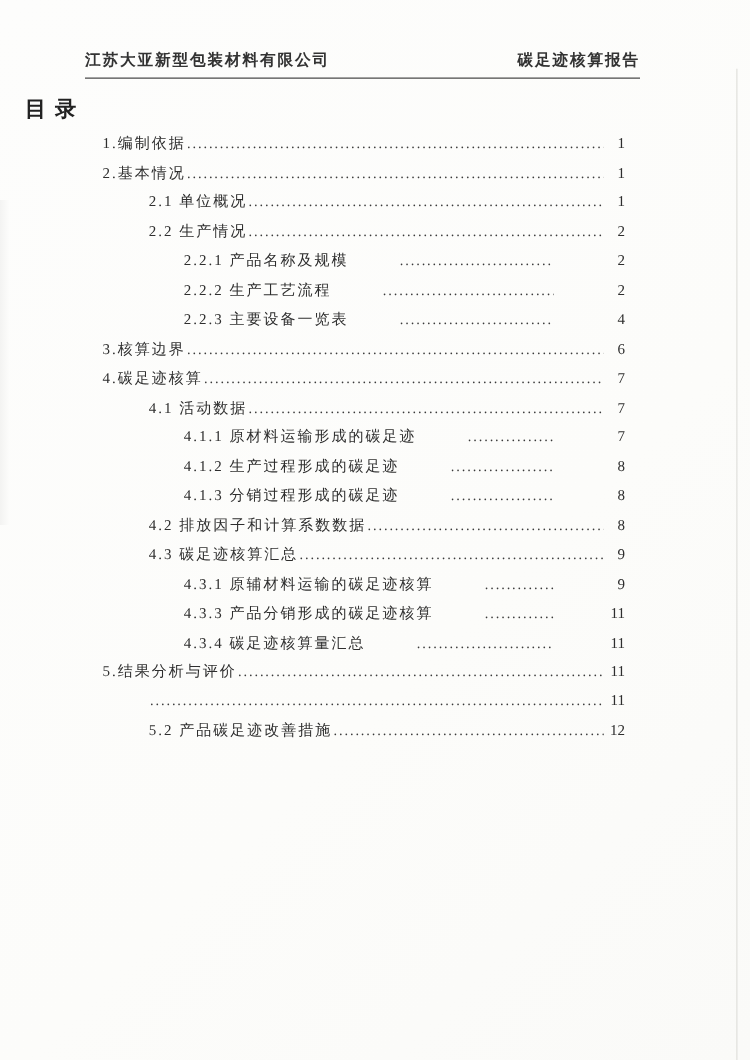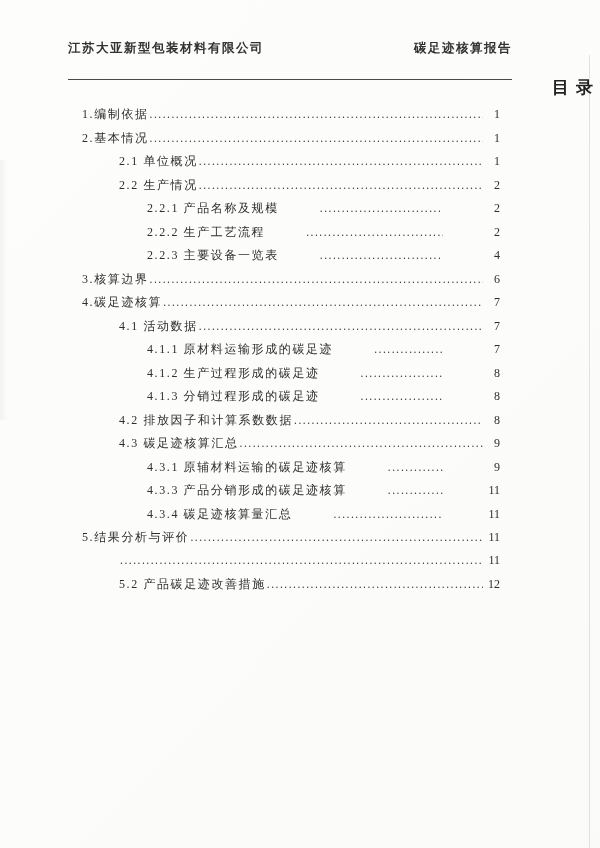--- a/index.html
+++ b/index.html
@@ -41,28 +41,28 @@
     top: 40px;
     width: 444px;
     display: flex;
     justify-content: space-between;
     align-items: flex-end;
     font-weight: bold;
     font-size: 12.5px;
     letter-spacing: 1.5px;
     color: #333;
     border-bottom: 1.5px solid #4a4a4a;
-    padding-bottom: 22px;
+    padding-bottom: 5px;
   }
   .doc-title {
     position: absolute;
     top: 76px;
     left: 0;
     right: 0;
-    text-align: right;
+    text-align: left;
     font-size: 17px;
     font-weight: bold;
     letter-spacing: 7px;
     padding-left: 20px; 
     color: #222;
   }
   .toc {
     position: absolute;
     left: 70px;
     top: 106px;

